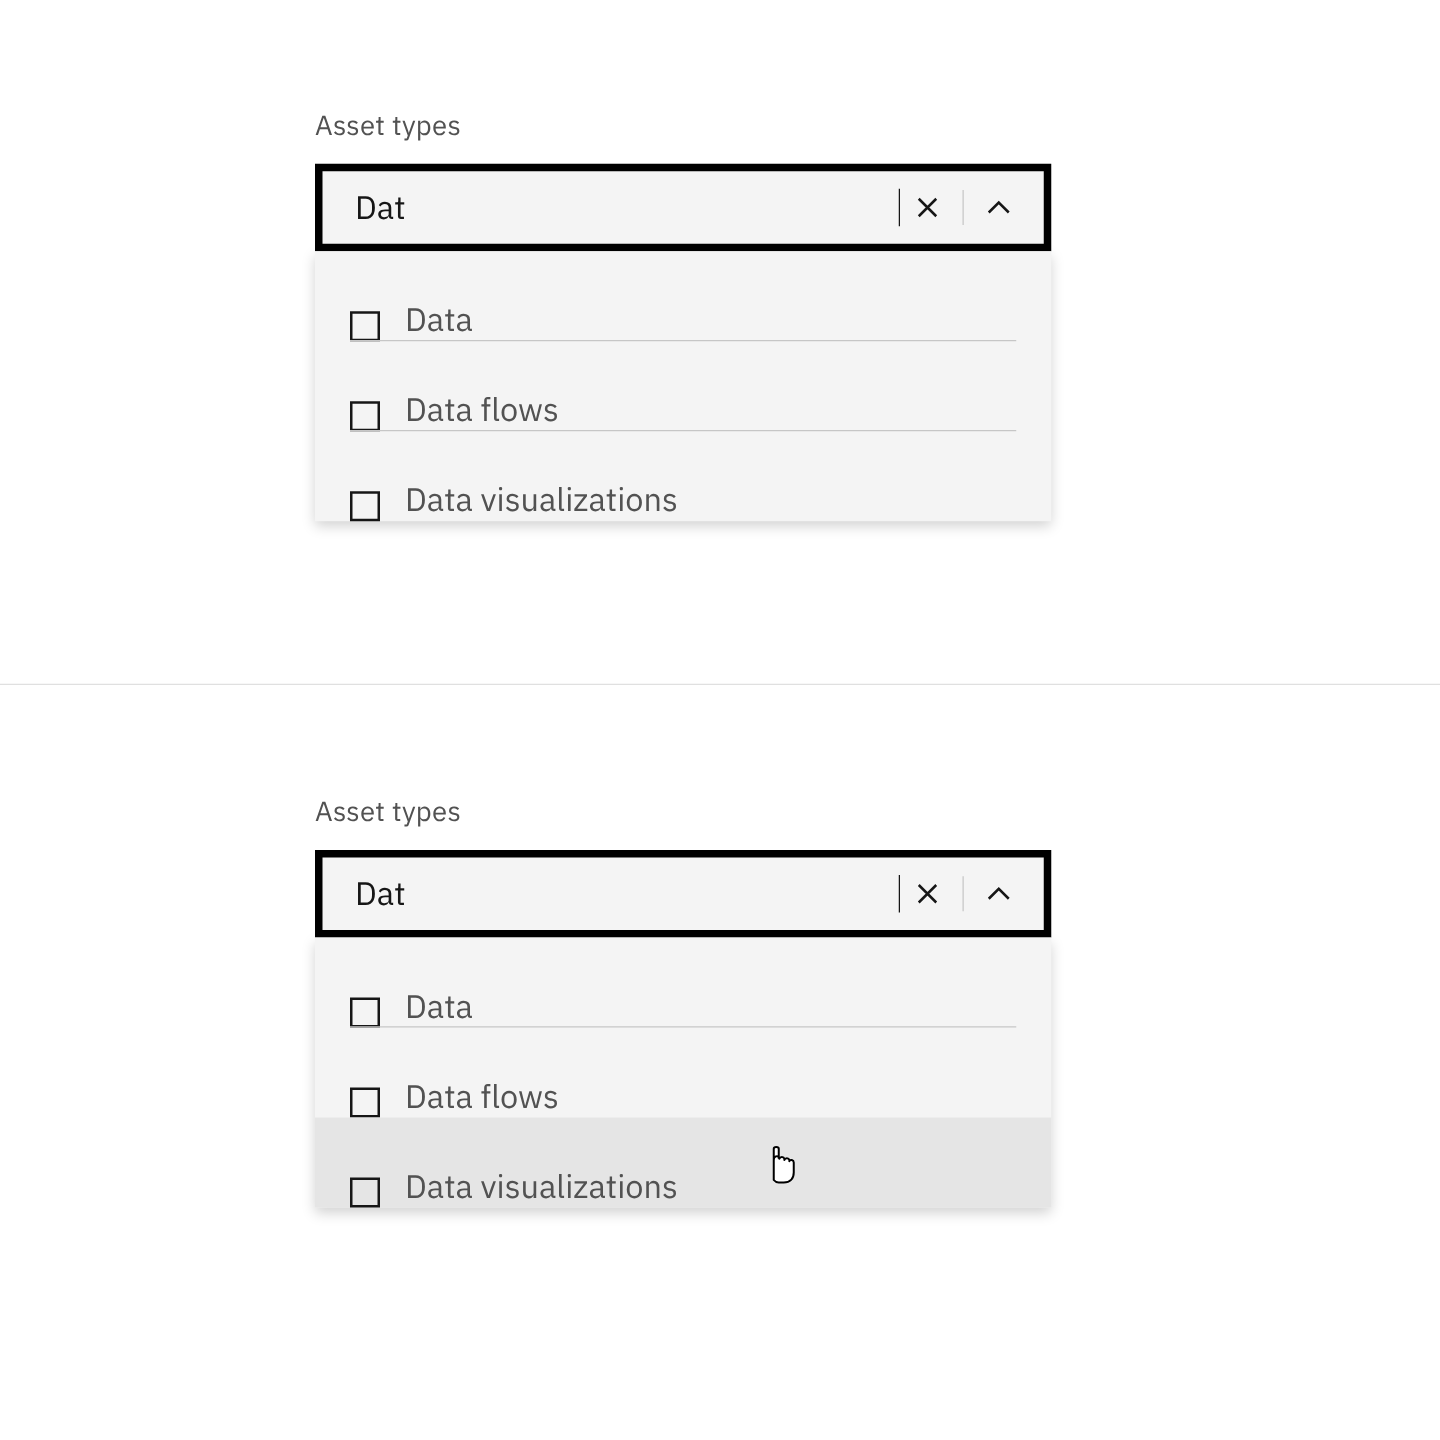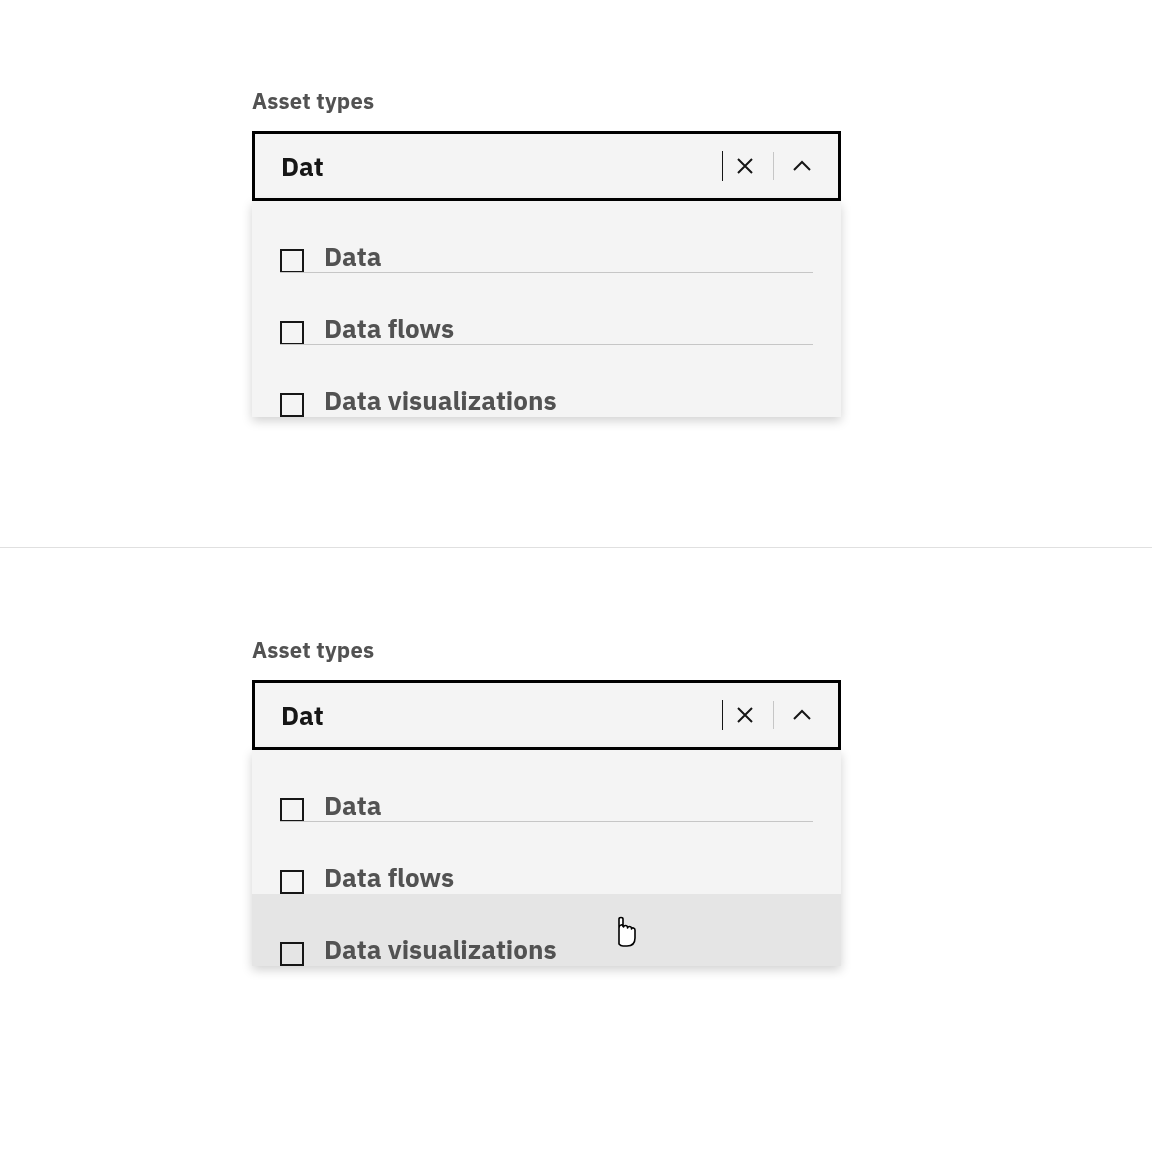--- a/index.html
+++ b/index.html
@@ -6,21 +6,20 @@
   body {
     width: 1152px;
     height: 1152px;
     background: #ffffff;
     font-family: "IBM Plex Sans", -apple-system, BlinkMacSystemFont, "Segoe UI", Helvetica, Arial, sans-serif;
     color: #161616;
   }
   .section {
     position: relative;
     padding-left: 252px;
-    font-weight: bold;
   }
   .section-1 { padding-top: 86px; height: 547px; }
   .section-2 { padding-top: 88px; }
   .divider {
     position: absolute;
     top: 547px;
     left: 0;
     width: 1152px;
     height: 1px;
     background: #e0e0e0;
@@ -33,21 +32,21 @@
   }
   .combo {
     width: 589px;
     position: relative;
   }
   .input-wrap {
     display: flex;
     align-items: center;
     height: 70px;
     background: #f4f4f4;
-    border: 3px solid #000000;
+    border: 6px solid #000000;
     padding-left: 26px;
     padding-right: 14px;
   }
   .input-text {
     flex: 1;
     font-size: 26px;
     color: #161616;
     background: transparent;
     border: none;
     outline: none;

